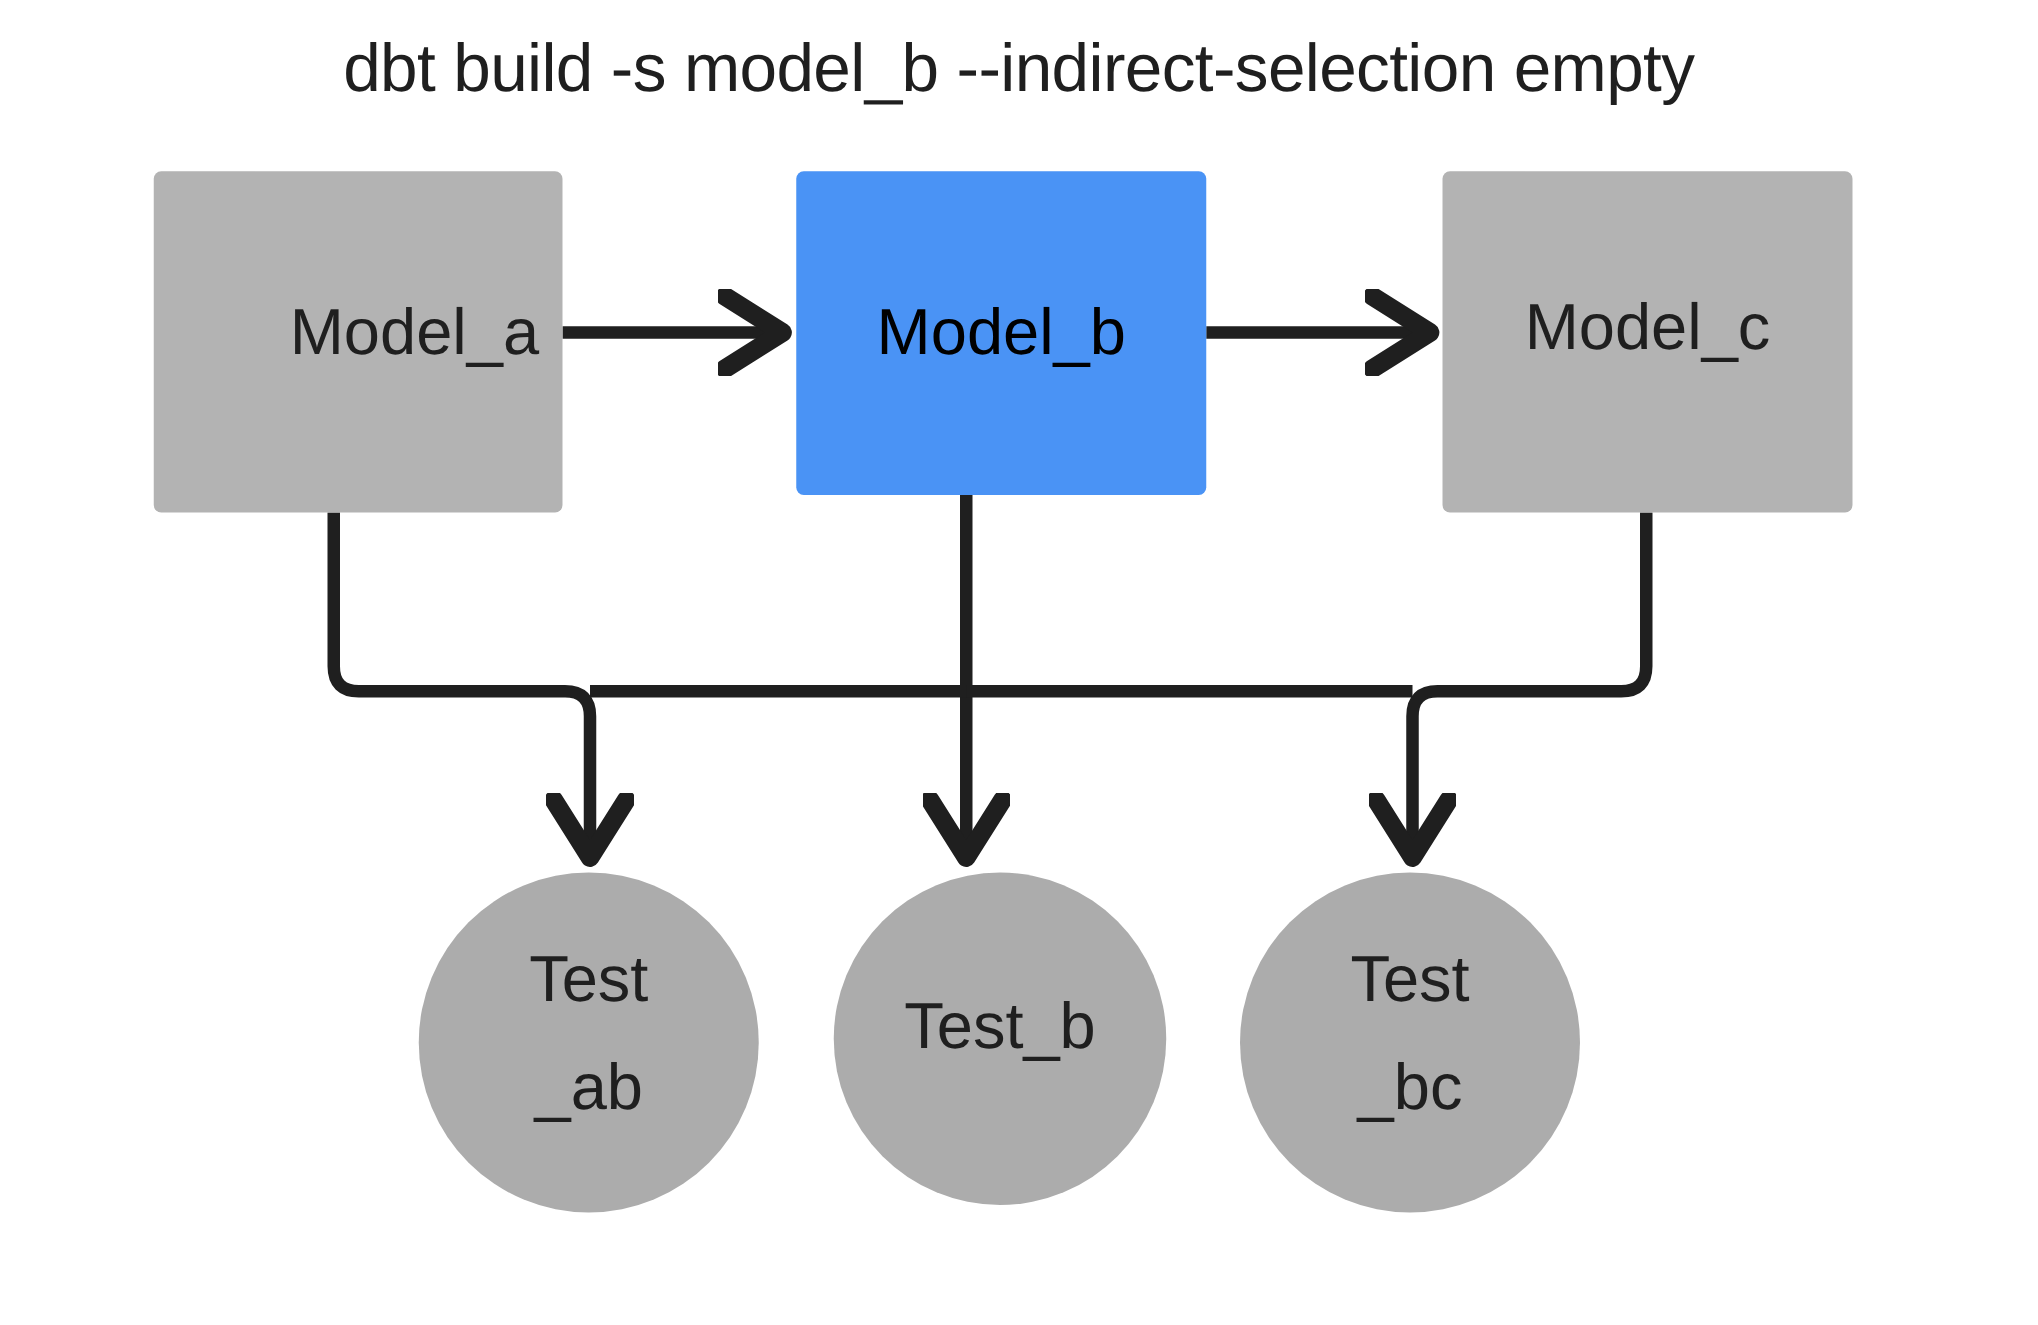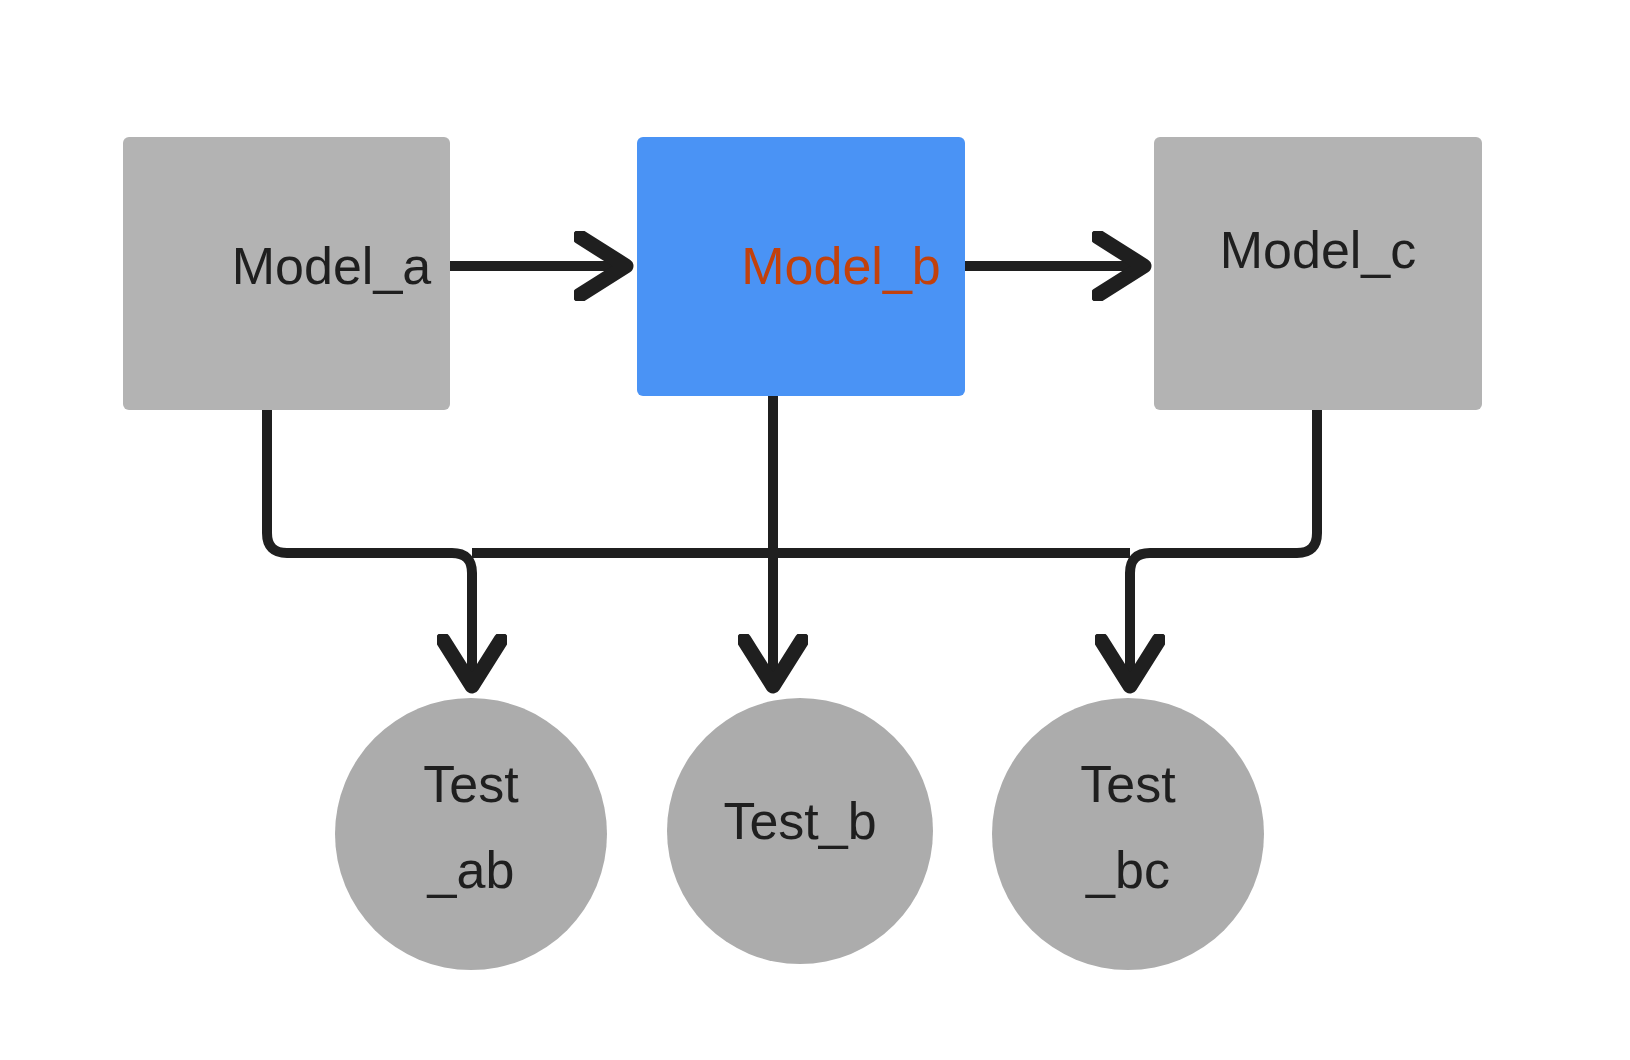--- a/index.html
+++ b/index.html
@@ -39,35 +39,36 @@
   .node-label {
     position: absolute;
     text-align: center;
     color: #1f1f1f;
     font-size: 52px;
     font-weight: 400;
     line-height: 1.0;
     pointer-events: none;
     white-space: pre;
   }
-  .node-label.on-blue { color: #c2410c; margin-left: 40px; }
+  .node-label.on-blue { color: #000000; }
   .node-box {
     position: absolute;
     border-radius: 6px;
   }
   .node-circle {
     position: absolute;
     border-radius: 50%;
   }
 </style>
 </head>
 <body>
 
 <div id="canvas">
 
+  <div class="title-text">dbt build -s model_b --indirect-selection empty</div>
 
   <svg id="diagram-svg" viewBox="0 0 1630 1060">
     <defs>
       <marker id="arrowhead" markerWidth="7" markerHeight="7" refX="4.6" refY="3.5" orient="auto" markerUnits="strokeWidth">
         <path d="M 0.6 0.6 L 5.2 3.5 L 0.6 6.4" fill="none" stroke="#1f1f1f" stroke-width="1.5" stroke-linecap="round" stroke-linejoin="round"></path>
       </marker>
     </defs>
 
     <g stroke="#1f1f1f" stroke-width="10" fill="none" stroke-linecap="butt" stroke-linejoin="round" marker-end="url(#arrowhead)">
 
@@ -91,21 +92,21 @@
   <div class="node-box" style="left:123px; top:137px; width:327px; height:273px; background:#b3b3b3;">
   </div>
   <div class="node-label" style="left:123px; top:240px; width:327px;padding-left:45px;">Model_a</div>
 
   <div class="node-box" style="left:637px; top:137px; width:328px; height:259px; background:#4a93f5;">
   </div>
   <div class="node-label on-blue" style="left:637px; top:240px; width:328px;">Model_b</div>
 
   <div class="node-box" style="left:1154px; top:137px; width:328px; height:273px; background:#b3b3b3;">
   </div>
-  <div class="node-label" style="left:1154px; top:224px; width:328px;">Model_c</div>
+  <div class="node-label" style="left:1154px; top:236px; width:328px;">Model_c</div>
 
   <div class="node-circle" style="left:335px; top:698px; width:272px; height:272px; background:#acacac;">
   </div>
   <div class="node-label" style="left:335px; top:741px; width:272px; line-height:86px;"><span>Test</span><br><span>_ab</span></div>
 
   <div class="node-circle" style="left:667px; top:698px; width:266px; height:266px; background:#acacac;">
   </div>
   <div class="node-label" style="left:667px; top:778px; width:266px; line-height:86px;"><span>Test_b</span></div>
 
   <div class="node-circle" style="left:992px; top:698px; width:272px; height:272px; background:#acacac;">

